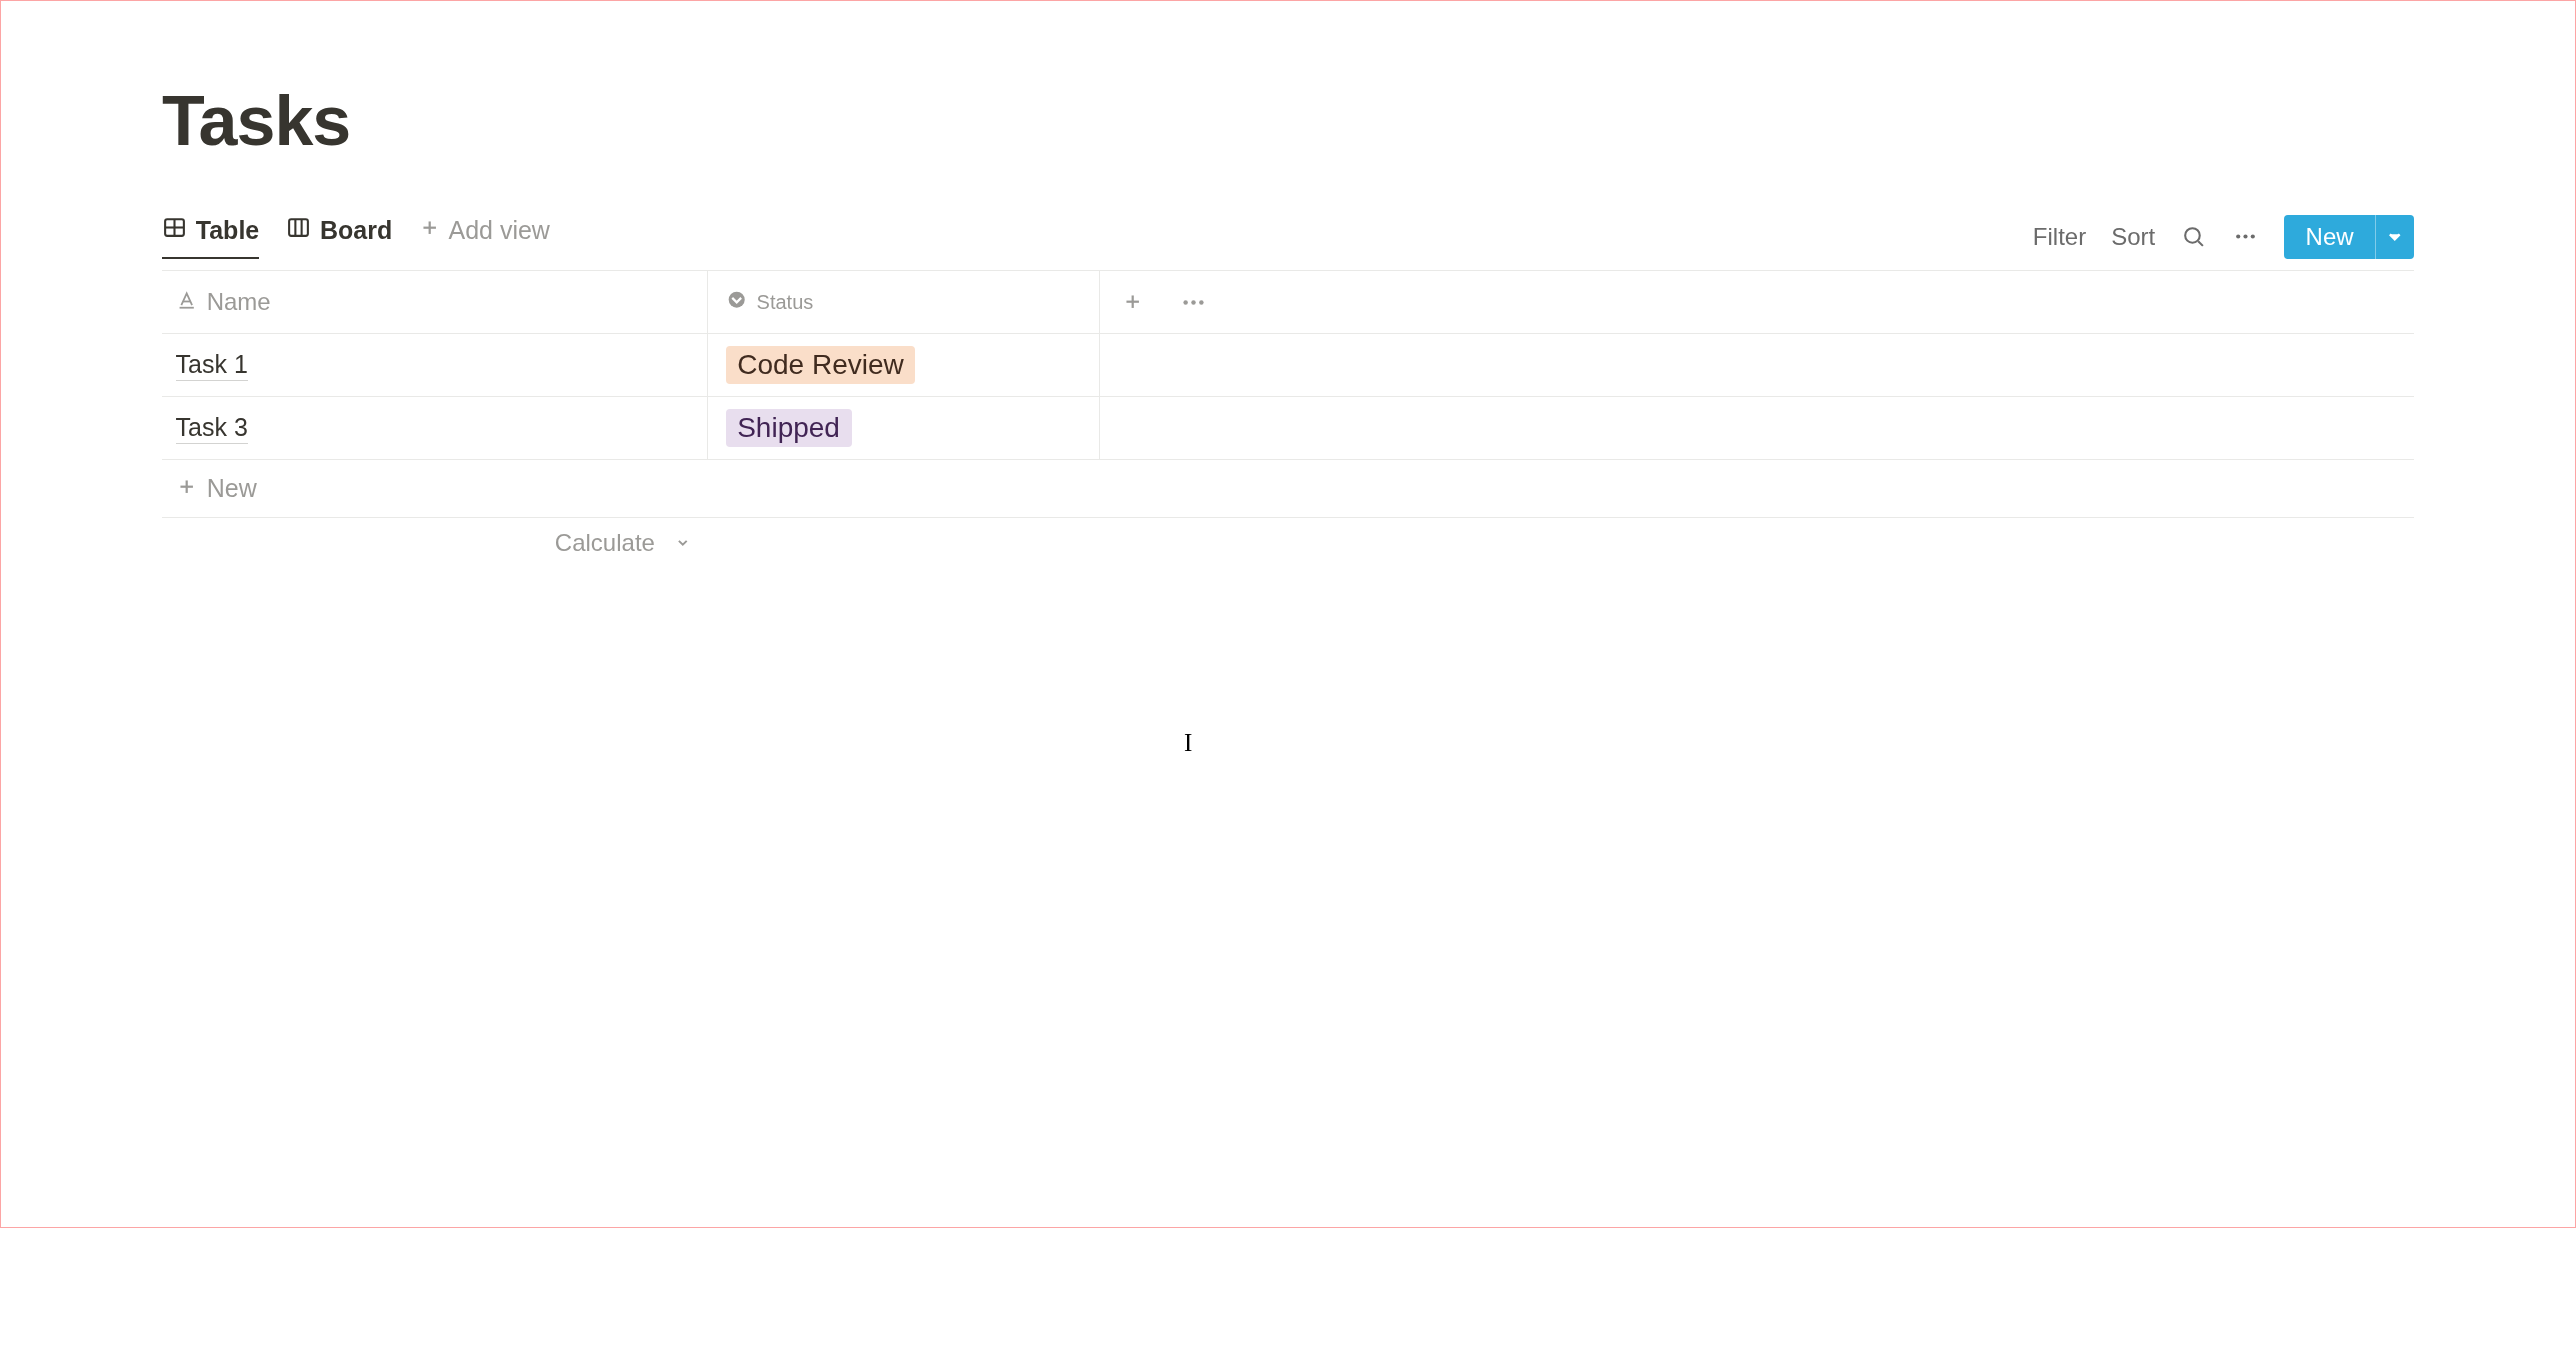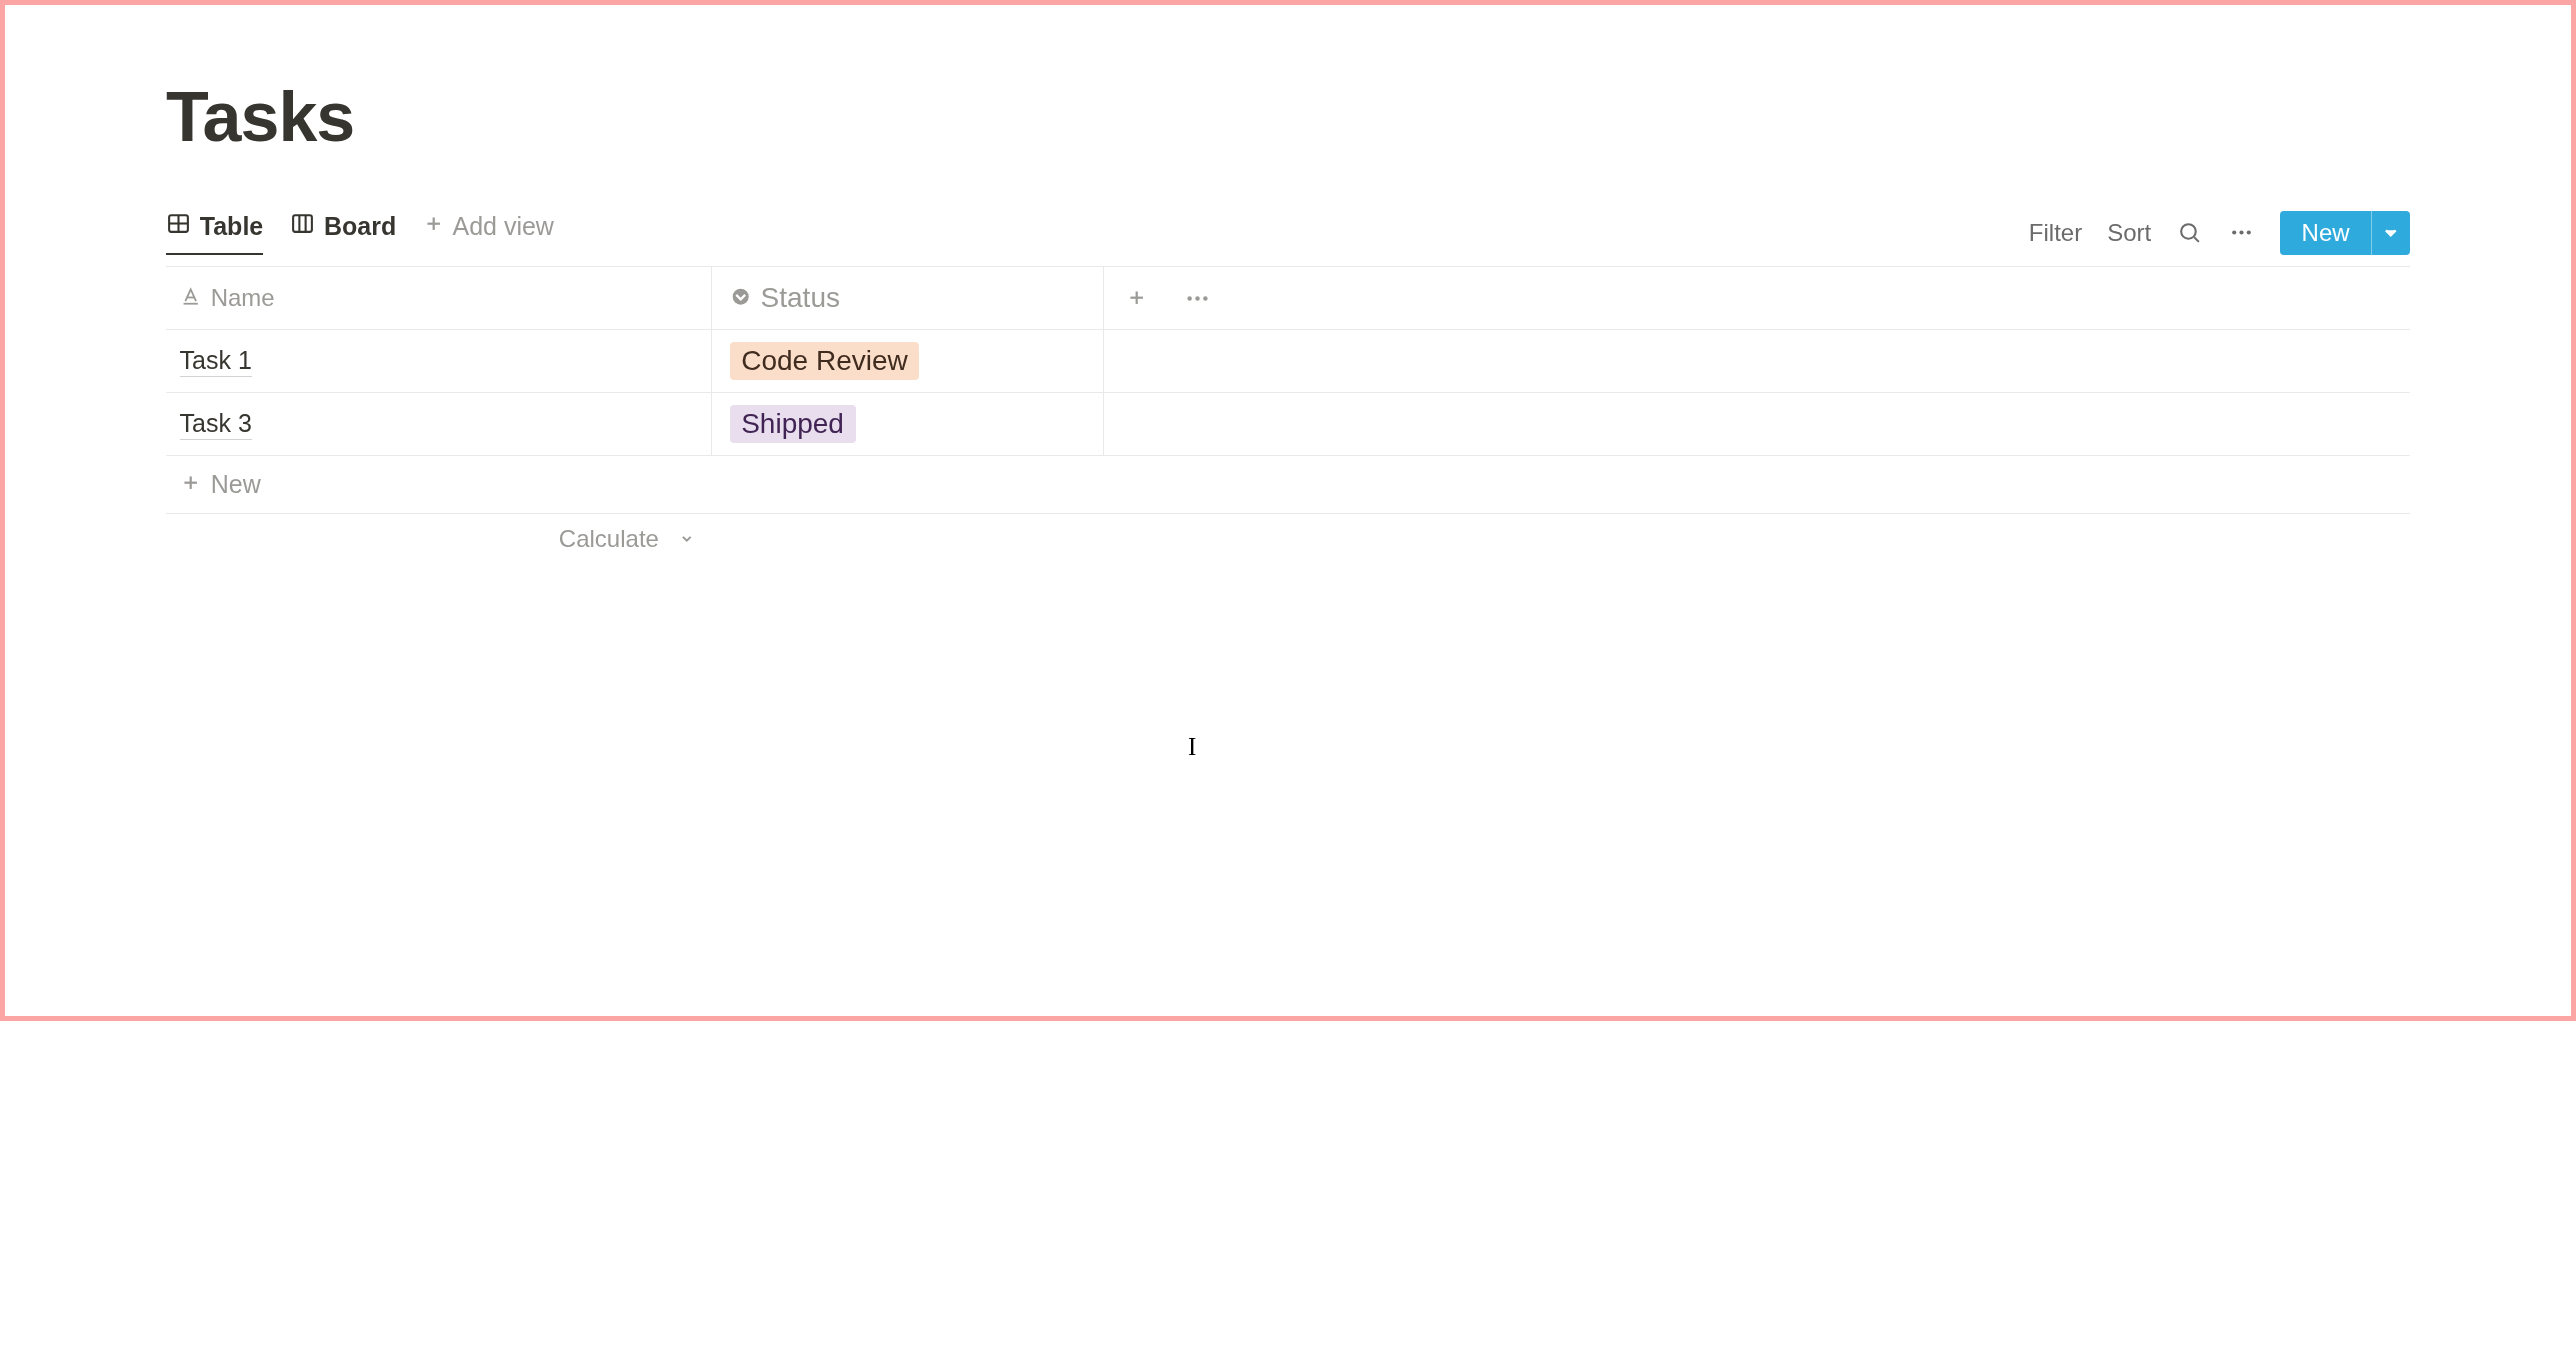--- a/index.html
+++ b/index.html
@@ -4,24 +4,24 @@
 <style>
   * { box-sizing: border-box; }
   html, body {
     margin: 0; padding: 0;
     width: 100%; height: 100%;
     background: #fff;
     font-family: -apple-system, BlinkMacSystemFont, "Segoe UI", Helvetica, Arial, sans-serif;
     color: #37352f;
   }
   .page {
-    border: 5px solid #fca5a5;
+    border: 1px solid #fca5a5;
     width: 2576px;
-    height: 1021px;
-    padding: 4px 161px;
+    height: 1228px;
+    padding: 12px 161px;
     position: relative;
   }
   .title {
     font-size: 70px;
     font-weight: 700;
     margin-top: 68px;
     margin-bottom: 0;
     letter-spacing: -1px;
   }
   .toolbar {
@@ -103,21 +103,21 @@
     color:#9b9a97;
     font-size:24px;
     height:100%;
   }
   .col-status {
     width: 392px;
     border-right: 1px solid #e9e9e7;
     display:flex;align-items:center; gap:9.7px;
     padding-left: 17.5px;
     color:#9b9a97;
-    font-size:28px;
+    font-size:20px;
     height:100%;
   }
   .col-extra {
     display:flex;align-items:center; gap:33px;
     padding-left: 19.5px;
     color:#9b9a97;
   }
   .col-extra .plus, .col-extra .dots {
     width:27px;height:27px;display:flex;align-items:center;justify-content:center;cursor:pointer;
   }

